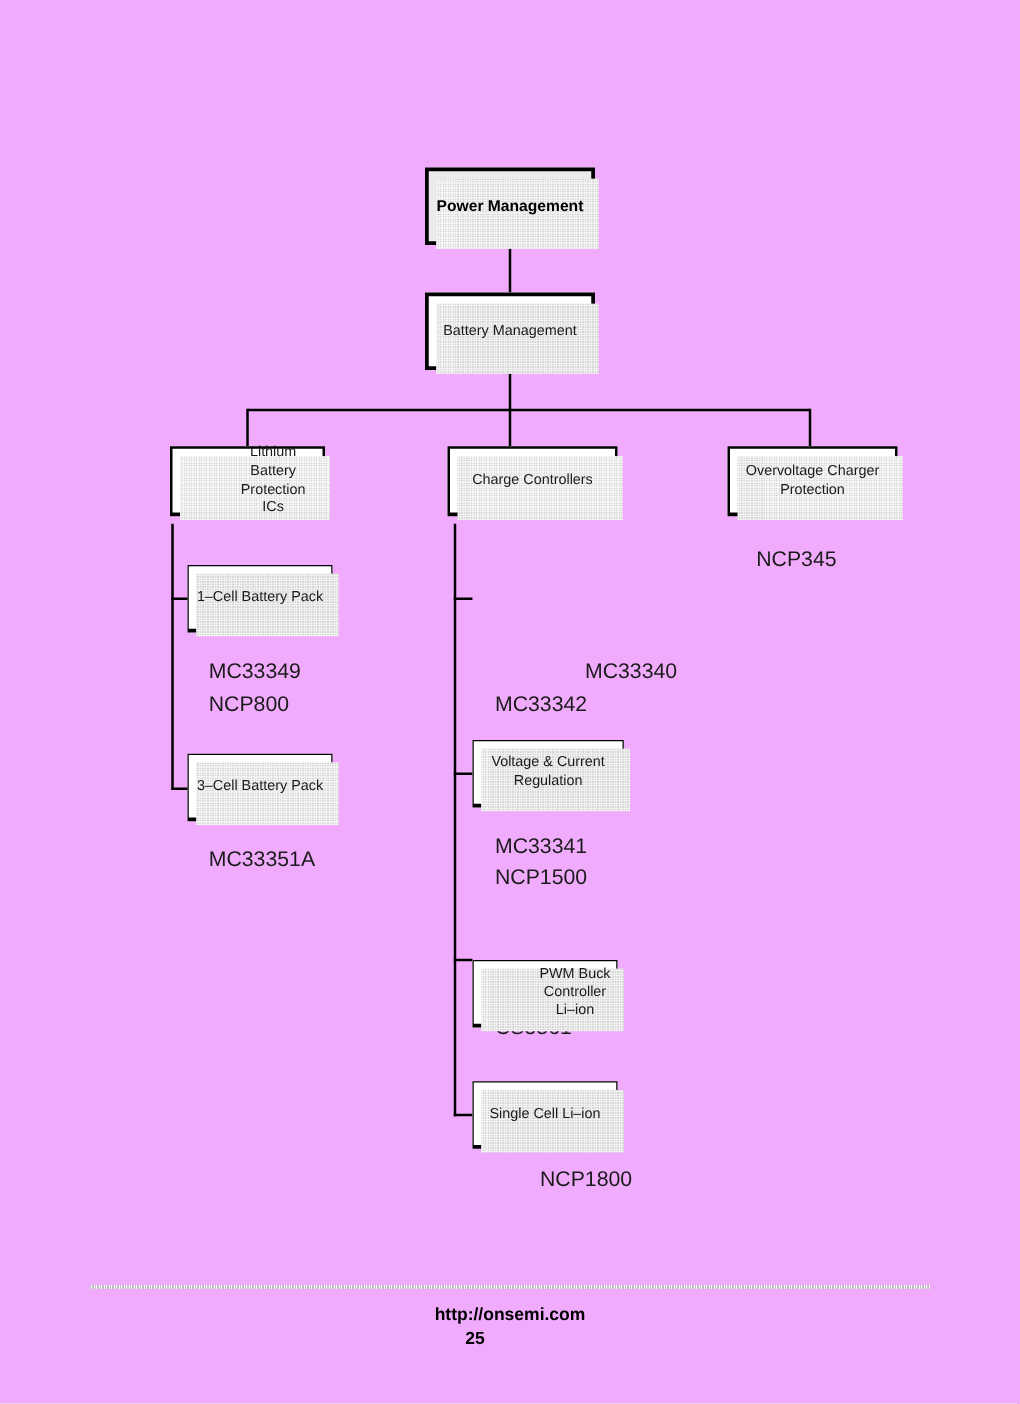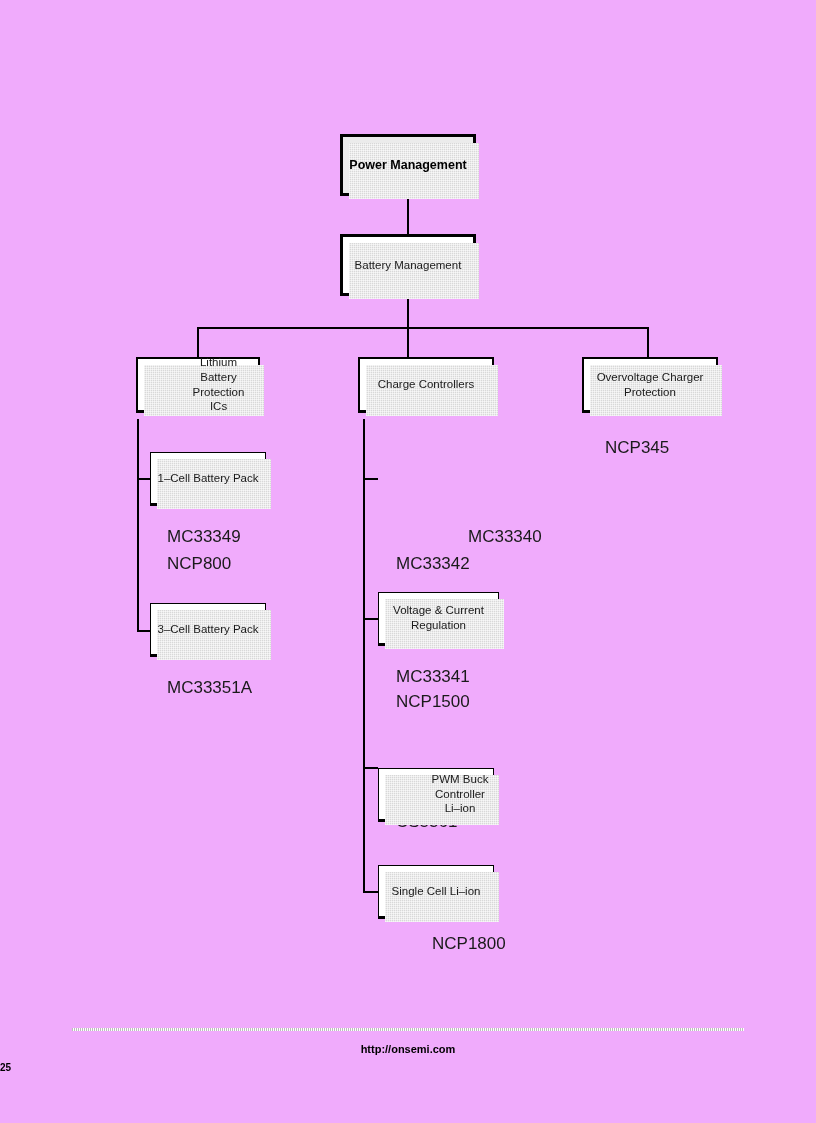--- a/index.html
+++ b/index.html
@@ -104,31 +104,31 @@
     height: 3px;
     background-color: #c9c9c9;
     background-image: repeating-linear-gradient(90deg, #bdbdbd 0 1px, #ffffff 1px 2px);
   }
   #footer-url {
     position: absolute;
     left: 0;
     top: 1043px;
     width: 816px;
     text-align: center;
-    font-size: 11px;
+    font-size: 14px;
     font-weight: bold;
     color: #000000;
   }
   #footer-page {
     position: absolute;
     left: 0;
     top: 1062px;
     width: 760px;
-    text-align: left;
-    font-size: 10px;
+    text-align: center;
+    font-size: 14px;
     font-weight: bold;
     color: #000000;
   }
 </style>
 </head>
 <body>
 
 <div id="page">
 
   <div class="node root" style="left:340px; top:134px; width:136px; height:62px;">

